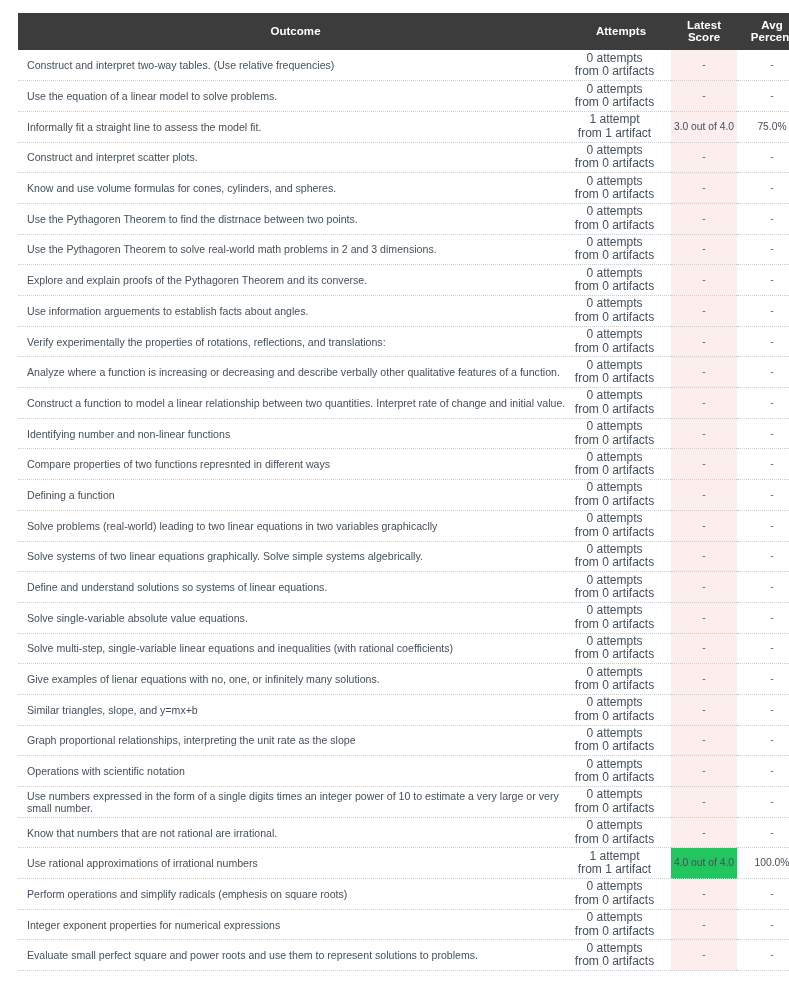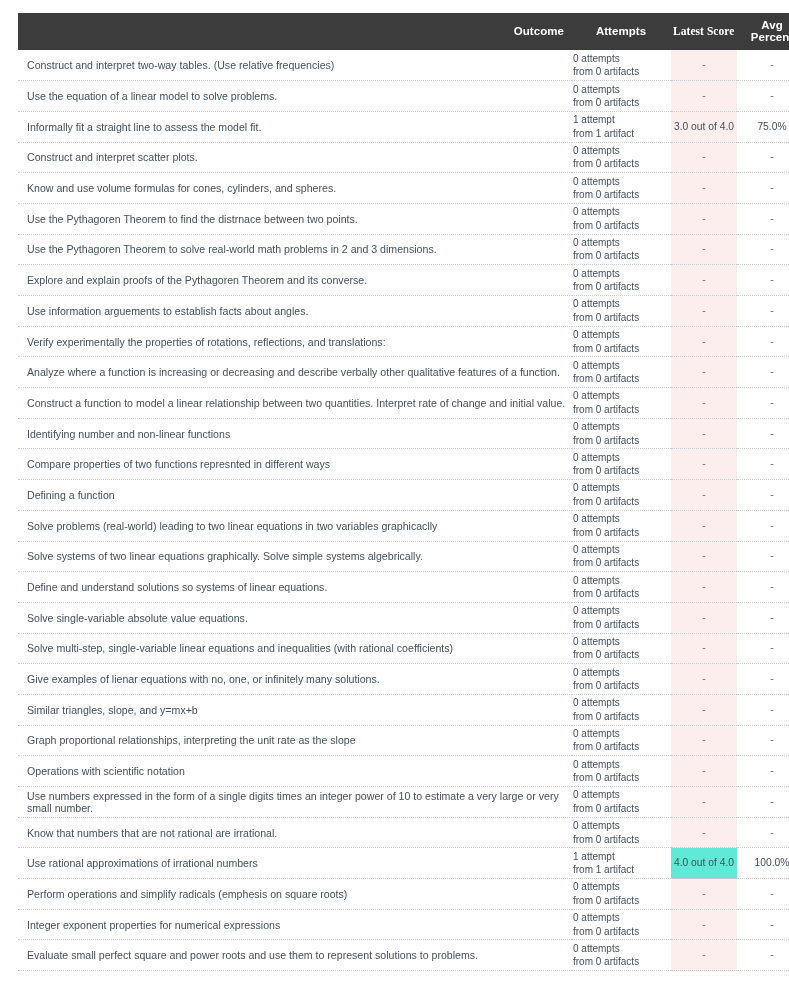--- a/index.html
+++ b/index.html
@@ -29,57 +29,57 @@
     background: #3c3c3c;
     color: #ffffff;
     font-size: 11.5px;
     font-weight: bold;
     padding: 6px 8px 7px 8px;
     height: 11px;
     line-height: 12px;
     vertical-align: middle;
     letter-spacing: 0.05px;
   }
-  th.col-outcome   { text-align: right;  width: 537px; padding-left: 9px; }
+  th.col-outcome   { text-align: center;  width: 537px; padding-left: 9px; }
   th.col-attempts  { text-align: center; width: 82px;  padding-right: 9px; }
-  th.col-latest    { text-align: left;width: 62px;  padding: 6px 2px 7px 2px; font-family: Liberation Serif, serif; }
+  th.col-latest    { text-align: center;width: 62px;  padding: 6px 2px 7px 2px; }
   th.col-avg       { text-align: center;width: 66px;  padding: 6px 2px 7px 2px; }
 
   tbody tr { height: 30.7px; }
   tbody td {
     font-size: 10.5px;
     line-height: 12px;
     color: #44505d;
     border-bottom: 1px dotted #c9cdd2;
     vertical-align: middle;
     background: #ffffff;
   }
   td.c-outcome {
     text-align: left;
     padding-left: 9px;
     padding-right: 6px;
     font-size: 10.6px;
     margin-top: 27px;
   }
   td.c-attempts {
-    text-align: left;
+    text-align: center;
     padding-right: 15px;
-    font-size: 10px;
+    font-size: 12px;
     line-height: 13.5px;
     color: #44505d;
     white-space: nowrap;
   }
   td.c-latest {
     text-align: center;
     font-size: 10.3px;
     background: #fceeec;
     padding: 0 2px;
     white-space: nowrap;
   }
-  td.c-latest.good { background: #5eead4; text-align: center; }
+  td.c-latest.good { background: #22c55e; text-align: center; }
   td.c-avg {
     text-align: center;
     font-size: 10.3px;
     padding: 0 2px;
     white-space: nowrap;
   }
   .dash { color: #5a6672; }
   .att-line { display: block; }
 </style>
 </head>

